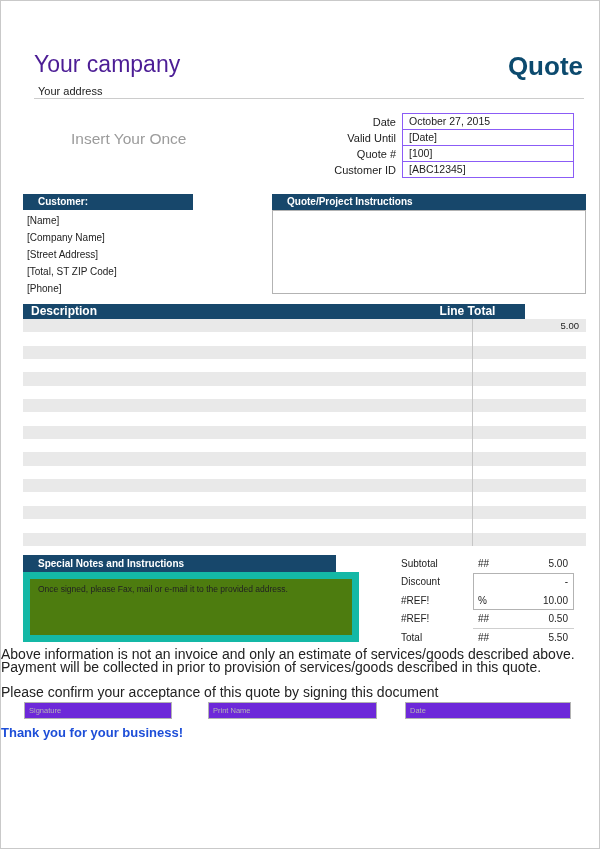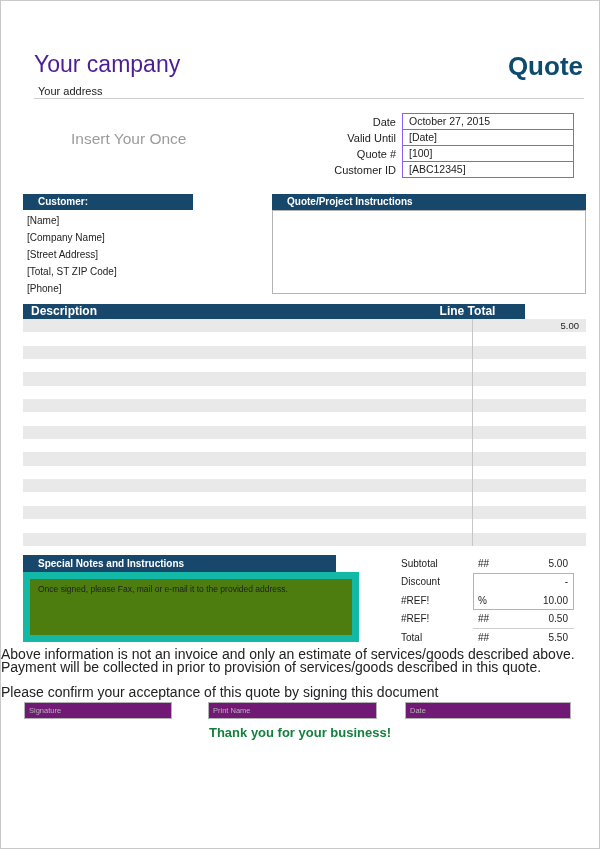--- a/index.html
+++ b/index.html
@@ -48,27 +48,27 @@
   .t-row .t-label { width:70px; }
   .t-row .t-unit { width:33px; padding-left:7px; }
   .t-row .t-value { flex:1; text-align:right; padding-right:6px; }
   .t-row.bold { font-weight:normal; }
   .totals-input-box { position:absolute; left:72px; top:18.5px; width:101px; height:37px; border:1px solid #b3b3b3; pointer-events:none; }
   .totals-separator { position:absolute; left:72px; top:74px; width:101px; border-top:1px solid #cfcfcf; }
 
   .footnote { position:absolute; left:0; right:0; text-align:left; font-size:14px; color:#222; }
   .fn1 { top:645px; } .fn2 { top:658px; } .fn3 { top:683px; }
 
-  .sig-box { position:absolute; top:701px; height:17px; border:1px solid #b3b3b3; background:#701a75;
+  .sig-box { position:absolute; top:701px; height:17px; border:1px solid #b3b3b3; background:#6d28d9;
              font-size:7.5px; color:#b5b5b5; line-height:15px; padding-left:4px; }
   .sig-1 { left:23px; width:148px; }
   .sig-2 { left:207px; width:169px; }
   .sig-3 { left:404px; width:166px; }
 
-  .thanks { position:absolute; left:0; right:0; top:724px; text-align:center; font-size:13px; font-weight:bold; color:#15803d; }
+  .thanks { position:absolute; left:0; right:0; top:724px; text-align:left; font-size:13px; font-weight:bold; color:#1d4ed8; }
 </style>
 </head>
 <body>
 
 <div class="page">
 
   <div class="company-name">Your campany</div>
   <div class="company-address">Your address</div>
   <div class="doc-title">Quote</div>
   <div class="header-rule"></div>

